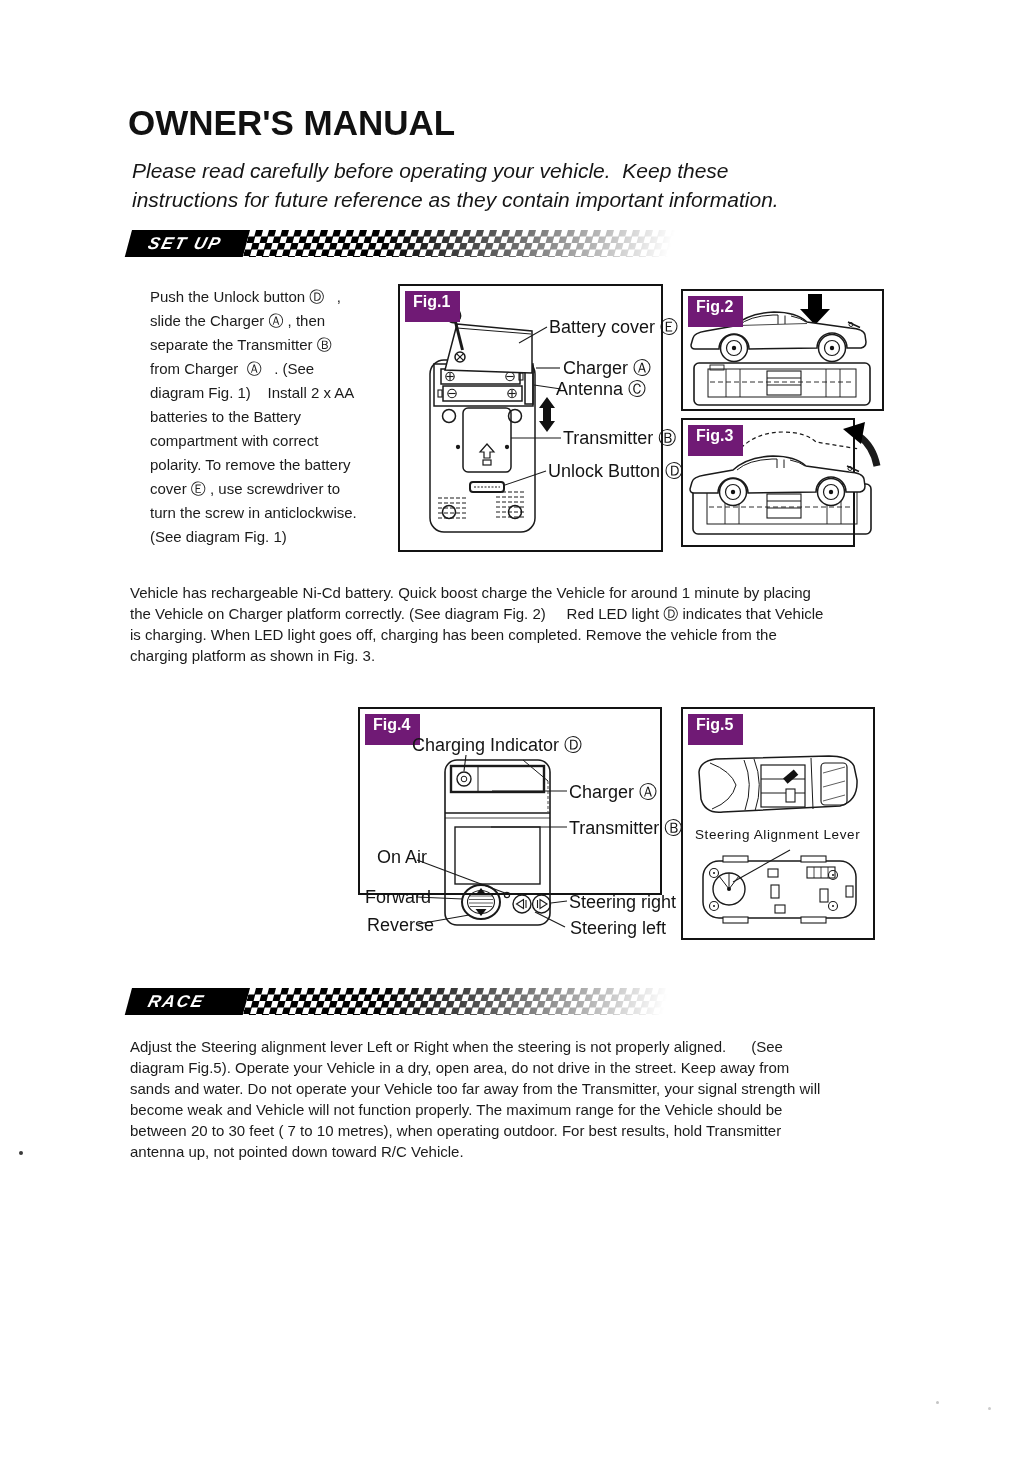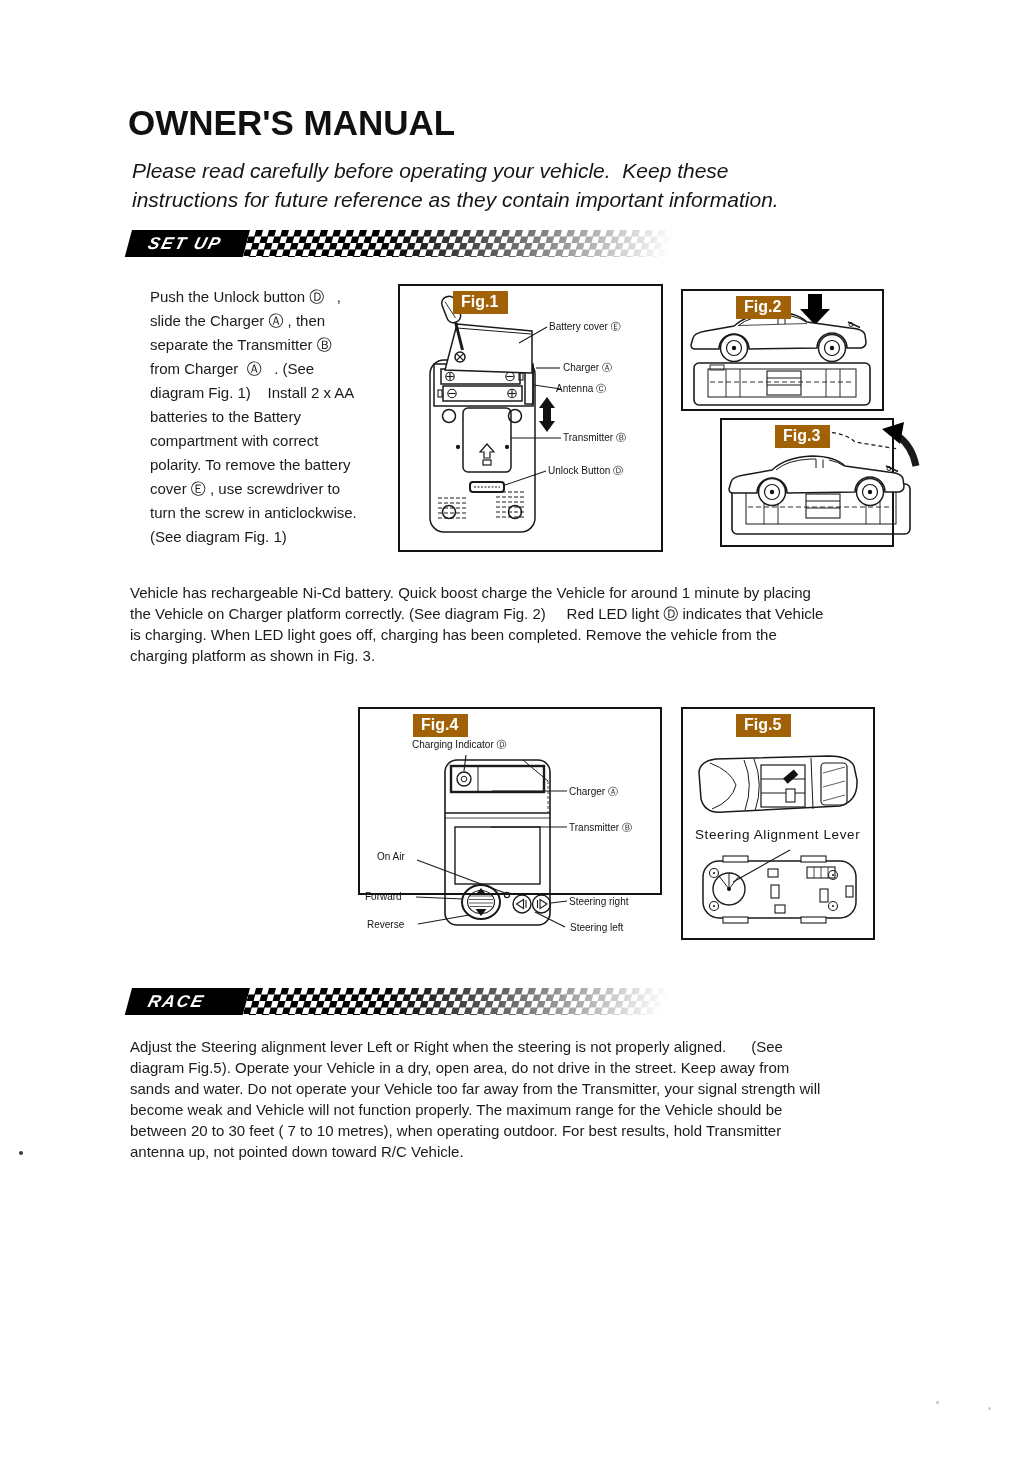--- a/index.html
+++ b/index.html
@@ -40,30 +40,30 @@
   }
   #step1{left:130px;top:285px;width:260px;line-height:24px;margin-left:20px;}
   #charging{left:130px;top:582px;width:800px;}
   #step2{left:130px;top:706px;width:245px;line-height:19.8px;}
   #race-text{left:130px;top:1036px;width:805px;}
   .figbox{
     position:absolute;border:2px solid #131313;background:#fff;box-sizing:border-box;
   }
   #fig1{left:398px;top:284px;width:265px;height:268px;}
   #fig2{left:681px;top:289px;width:203px;height:122px;}
-  #fig3{left:720px;top:418px;width:174px;height:129px;}
+  #fig3{left:681px;top:418px;width:174px;height:129px;}
   #fig4{left:358px;top:707px;width:304px;height:188px;}
   #fig5{left:681px;top:707px;width:194px;height:233px;}
   .figbox svg{position:absolute;left:0;top:0;}
   .figtag{
-    position:absolute;left:5px;top:5px;background:#a16207;color:#fff;
-    font-weight:bold;font-size:16px;line-height:16px;padding:3px 10px 4px 8px;margin-left:48px;
+    position:absolute;left:5px;top:5px;background:#701a75;color:#fff;
+    font-weight:bold;font-size:16px;line-height:16px;padding:3px 10px 12px 8px;
   }
   .callout{
-    position:absolute;font-size:10px;line-height:16px;white-space:nowrap;color:#141414;
+    position:absolute;font-size:18px;line-height:16px;white-space:nowrap;color:#141414;
   }
   .lever-label{
     position:absolute;left:12px;top:118px;width:178px;
     font-size:13.5px;letter-spacing:.6px;white-space:nowrap;color:#141414;
   }
   .artifact-dot{position:absolute;left:19px;top:1151px;width:4px;height:4px;border-radius:50%;background:#3a3a3a;}
   .artifact-speck1{position:absolute;left:936px;top:1401px;width:3px;height:3px;border-radius:50%;background:#c4c4c4;}
   .artifact-speck2{position:absolute;left:988px;top:1407px;width:3px;height:3px;border-radius:50%;background:#cccccc;}
 </style>
 </head>

